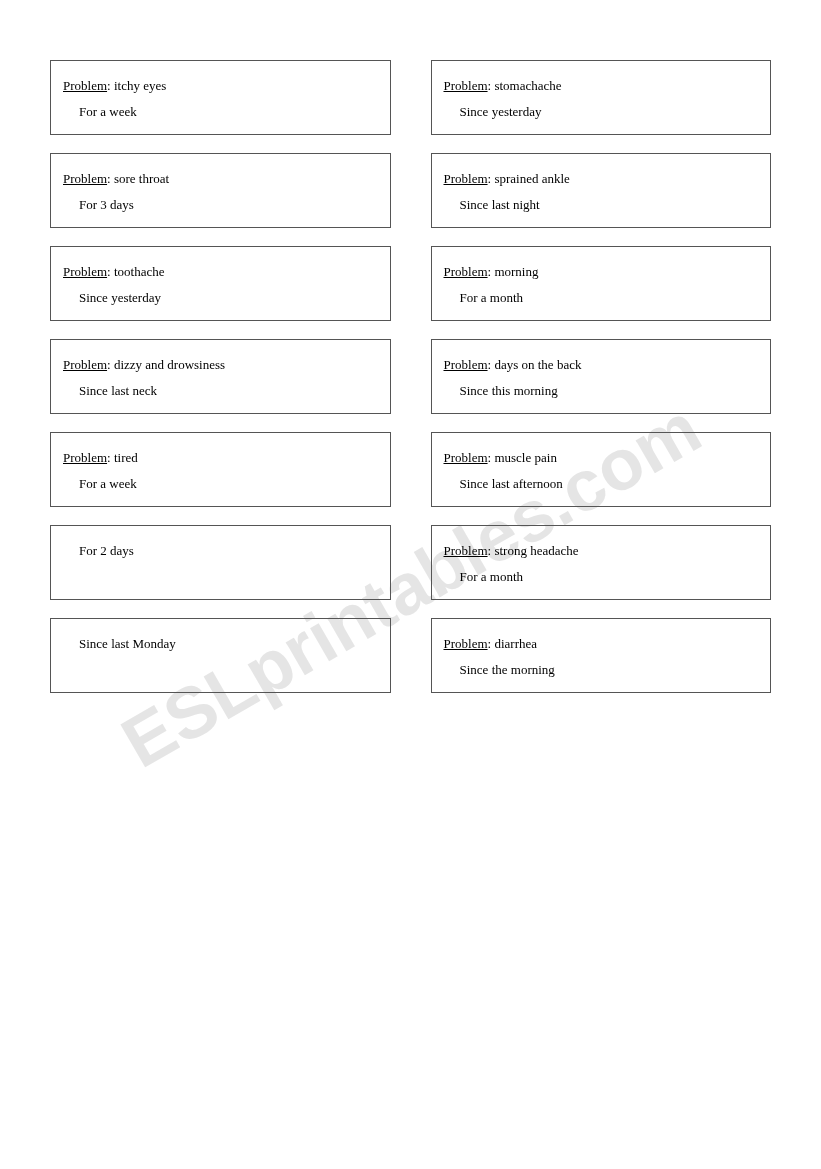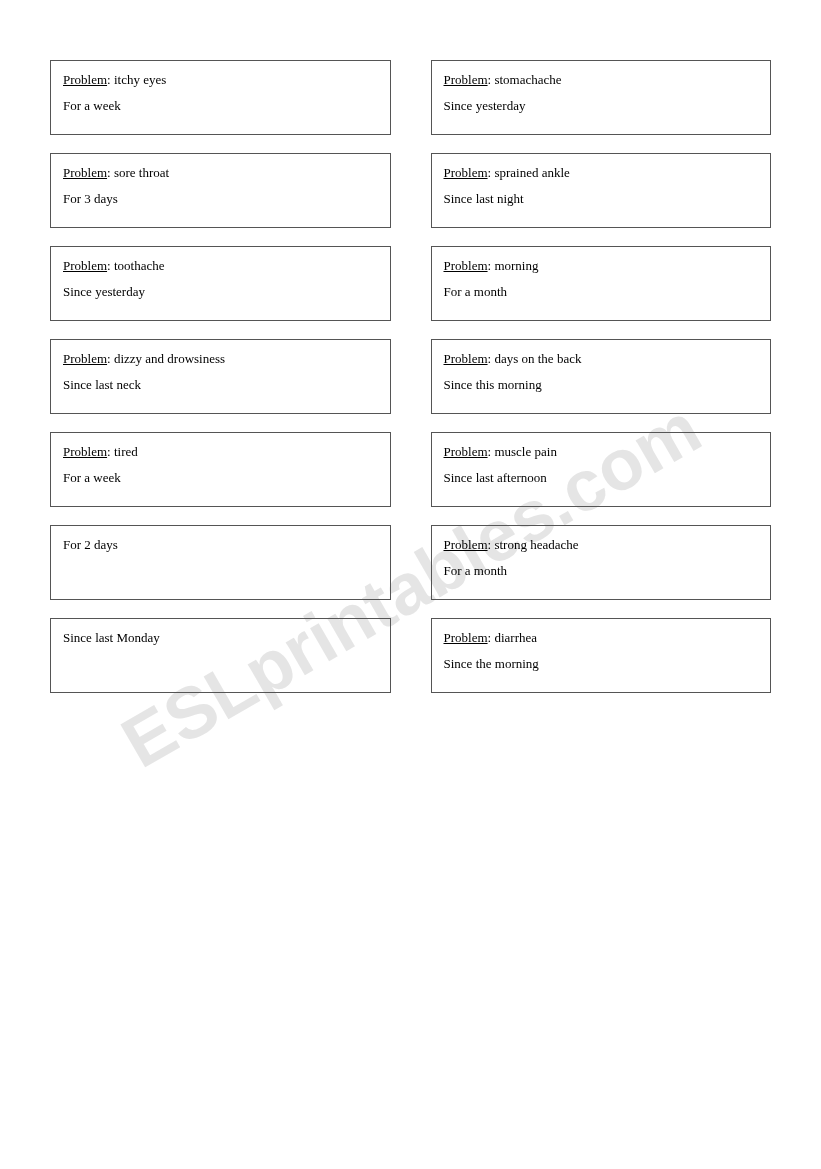--- a/index.html
+++ b/index.html
@@ -36,38 +36,39 @@
     .grid {
       display: grid;
       grid-template-columns: 1fr 1fr;
       gap: 18px 40px;
       position: relative;
       z-index: 1;
     }
 
     .card {
       border: 1px solid #555;
-      padding: 10px 12px 12px 12px;
+      padding: 16px 12px 12px 12px;
       min-height: 75px;
     }
 
     .problem-line {
       margin-bottom: 8px;
       font-size: 13px;
       line-height: 1.4;
     }
 
     .problem-label {
       text-decoration: underline;
       font-weight: normal;
     }
 
     .duration-line {
       font-size: 13px;
       line-height: 1.4;
+      margin-left: 16px;
     }
   </style>
 </head>
 <body>
 
 <div class="watermark">ESLprintables.com</div>
 
 <div class="grid" id="cards-container">
 <div class="card">
       <div class="problem-line"><span class="problem-label">Problem</span><span>: itchy eyes</span></div>

